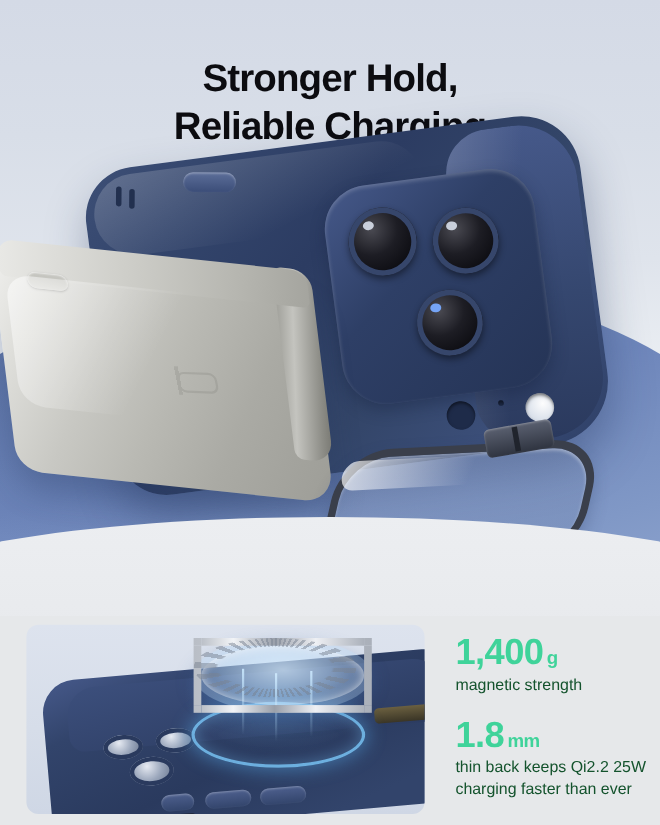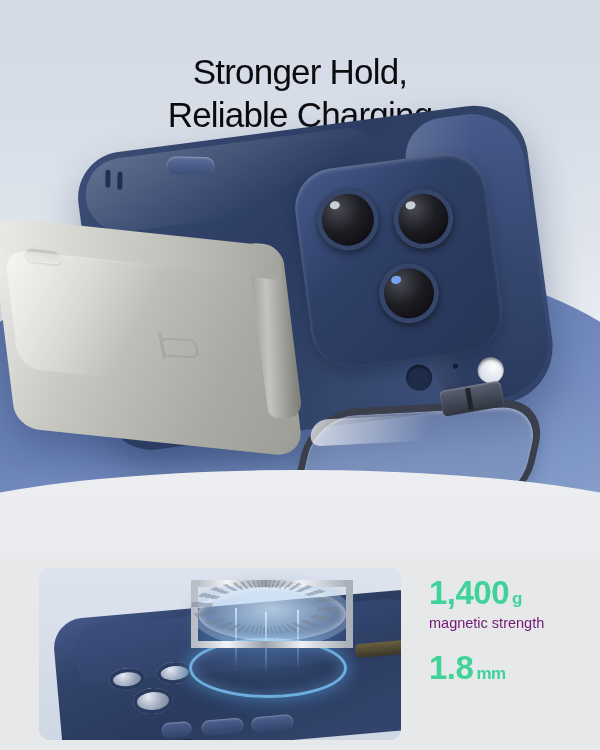--- a/index.html
+++ b/index.html
@@ -22,21 +22,21 @@
            border-radius:50% 50% 0 0 / 46% 46% 0 0;
            background:radial-gradient(ellipse 55% 60% at 28% 18%, rgba(40,60,110,.40), rgba(40,60,110,0) 70%);}
 
   
   .hero-bottom{position:absolute;left:-120px;top:470px;width:840px;height:220px;
            border-radius:50% 50% 0 0 / 34% 34% 0 0;
            background:linear-gradient(180deg,#eceef1 0%,#e7e9ec 60%,#e6e8ea 100%);}
 
   
   .headline{position:absolute;left:0;top:28px;width:600px;text-align:center;
-            color:#0c0c10;font-size:35px;line-height:1.22;font-weight:400;
+            color:#0c0c10;font-size:35px;line-height:1.22;font-weight:700;
             letter-spacing:-0.8px;}
   .headline .l2{display:block;}
 
   
   .glowwrap{position:absolute;left:196px;top:176px;width:250px;height:215px;
             transform:rotate(-9deg);}
   .gring{position:absolute;border-radius:50%;}
   .gring.a{left:14px;top:8px;width:196px;height:196px;
      border:13px solid rgba(92,168,226,.50);
      box-shadow:0 0 26px 7px rgba(80,160,230,.42), inset 0 0 22px 5px rgba(110,185,240,.40);
@@ -127,21 +127,21 @@
          transform:skewX(-16deg) rotate(3deg);}
   .stand-gloss{position:absolute;left:16px;top:22px;width:170px;height:26px;border-radius:40px;
          background:linear-gradient(100deg,rgba(255,255,255,.70),rgba(255,255,255,0) 70%);
          transform:skewX(-16deg) rotate(3deg);}
   .hinge{position:absolute;left:150px;top:0px;width:62px;height:26px;border-radius:5px;
          background:linear-gradient(180deg,#5a6070,#2f3440);transform:rotate(-4deg);
          box-shadow:inset 0 1px 2px rgba(255,255,255,.3);}
   .hinge::after{content:"";position:absolute;left:26px;top:2px;width:5px;height:22px;background:#20242d;}
 
   
-  .bottom{position:absolute;left:15px;top:560px;width:576px;height:190px;background:#e6e8ea;}
+  .bottom{position:absolute;left:0;top:560px;width:576px;height:190px;background:#e6e8ea;}
 
   .inset{position:absolute;left:24px;top:8px;width:362px;height:172px;border-radius:11px;
          overflow:hidden;background:linear-gradient(180deg,#dde3ee 0%,#d6dde9 55%,#cfd7e5 100%);}
   .inset-phone{position:absolute;left:18px;top:36px;width:374px;height:140px;
          border-radius:30px 26px 10px 10px;transform:rotate(-5deg);
          background:linear-gradient(160deg,#46598a 0%,#32446b 22%,#2a3a5e 55%,#32446b 85%);}
   .inset-phone-top{position:absolute;left:22px;top:8px;width:340px;height:58px;border-radius:26px 24px 14px 14px;
          background:linear-gradient(170deg,#3c4f7c,#2b3b60);}
   .ip-lens{position:absolute;border-radius:50%;
          background:radial-gradient(circle at 40% 32%,#e6eaf2 0%,#9aa6bb 45%,#5a6780 100%);
@@ -173,21 +173,21 @@
          box-shadow:0 0 16px 3px rgba(90,175,240,.45), inset 0 0 14px rgba(120,195,245,.35);}
   .beam{position:absolute;width:2px;background:linear-gradient(180deg,rgba(190,228,252,.95),rgba(190,228,252,0));}
   .haze{position:absolute;left:140px;top:16px;width:176px;height:104px;border-radius:50%;
          background:radial-gradient(ellipse at 50% 45%, rgba(120,190,245,.30), rgba(120,190,245,0) 68%);}
 
   
   .stats{position:absolute;left:414px;top:16px;width:176px;}
   .stat{margin-bottom:18px;}
   .stat-num{color:#3fd39a;font-size:33px;font-weight:700;line-height:1.05;letter-spacing:-0.5px;}
   .stat-unit{font-size:17px;font-weight:700;margin-left:3px;}
-  .stat-desc{color:#701a75;font-size:14.5px;line-height:1.36;margin-top:3px;}
+  .stat-desc{color:#14532d;font-size:14.5px;line-height:1.36;margin-top:3px;}
 </style>
 </head>
 <body>
 
 <div class="page">
 
   <div class="hero">
 
     <div class="surface"></div>
     <div class="surface-shade"></div>
@@ -267,17 +267,18 @@
         <div class="stat-num">
           <span>1,400</span><span class="stat-unit">g</span>
         </div>
         <div class="stat-desc">magnetic strength</div>
       </div>
 
       <div class="stat">
         <div class="stat-num">
           <span>1.8</span><span class="stat-unit">mm</span>
         </div>
+        <div class="stat-desc">thin back keeps Qi2.2 25W charging faster than ever</div>
       </div>
     </div>
 
   </div>
 </div>
 
 </body></html>

